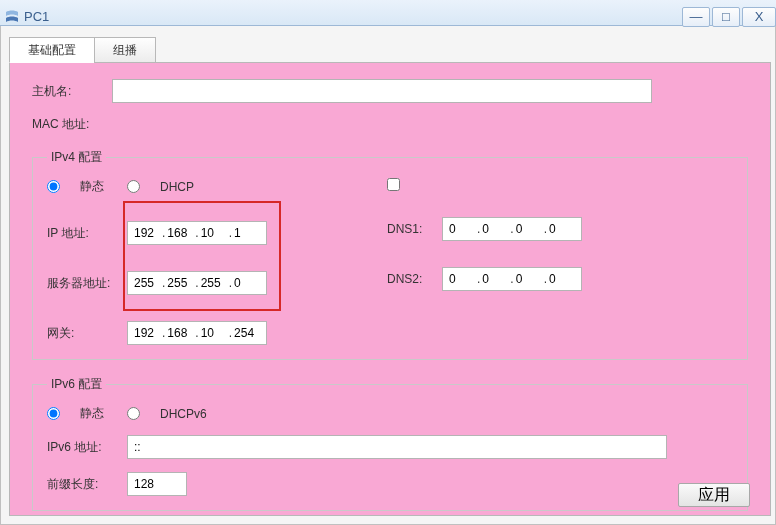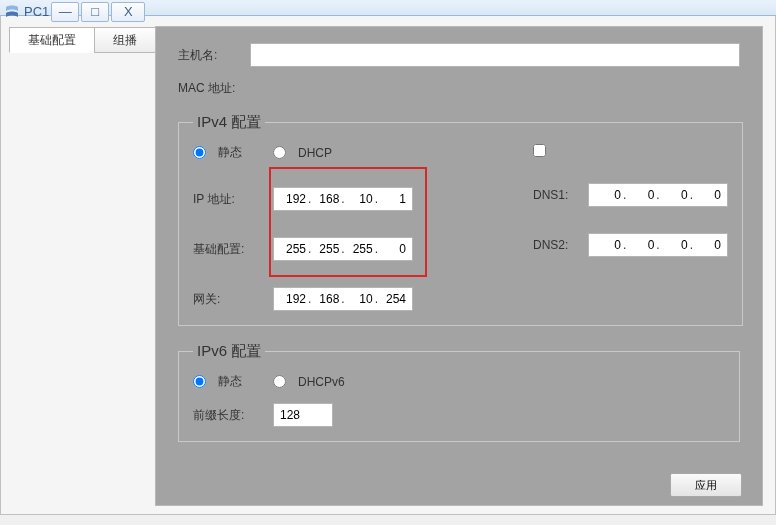--- a/index.html
+++ b/index.html
@@ -1,108 +1,108 @@
 <!DOCTYPE html>
 <html><head>
   <meta charset="utf-8">
   <style>
     * { box-sizing: border-box; font-family: "Microsoft YaHei", Arial, sans-serif; }
     body { margin: 0; background: #f0f0f0; width: 776px; height: 525px; }
 
     
     .titlebar {
-      height: 16px;
+      height: 26px;
       background: linear-gradient(#eaf2fb, #d9e8f6);
       border-bottom: 1px solid #9db8d6;
-      display: flex; align-items: center; justify-content: flex-start;
+      display: flex; align-items: center; justify-content: space-between;
       padding: 8px 0 0 4px;
       color: #3a5f8d; font-size: 13px;
     }
     .titlebar .left { display: flex; align-items: center; gap: 4px; }
     .win-icon { width: 16px; height: 16px; fill: #4a77b3; }
     .winbtns { display: flex; }
     .winbtn {
       width: 28px; height: 20px; margin: 0 0 0 2px;
       background: linear-gradient(#fdfdfd,#e6eef8);
       border: 1px solid #9db8d6; border-radius: 2px;
       display: flex; align-items: center; justify-content: center;
       font-size: 13px; color: #3a5f8d; cursor: default;
     }
     .winbtn.close { width: 34px; }
 
     
     .client {
       background: #f5f5f5;
       border: 1px solid #c0c0c0; border-top: none;
       height: calc(525px - 26px);
-      padding: 10px 12px 8px 8px;
-      display: flex; flex-direction: row;
+      padding: 10px 4px 8px 8px;
+      display: flex; flex-direction: column;
     }
 
     
     .tabs { display: flex; position: relative; top: 1px; z-index: 2; }
     .tab {
       height: 26px; padding: 0 18px;
       font-size: 12px; color: #333;
       border: 1px solid #b8b8b8;
       background: linear-gradient(#fefefe,#ececec);
       display: flex; align-items: center; justify-content: center;
       margin-right: -1px;
       cursor: default;
     }
     .tab.active {
       background: #fff; border-bottom: 1px solid #fff;
     }
 
     .tabpage {
-      flex: 1; background: #a3a3a3; border: 1px solid #b8b8b8;
+      flex: 1; background: #f9a8d4; border: 1px solid #b8b8b8;
       padding: 16px 22px 10px 22px;
       overflow: hidden; position: relative;
     }
 
     
     .row { display: flex; align-items: center; font-size: 12px; color: #333; }
     .row + .row { margin-top: 13px; }
     .lbl { width: 80px; text-align: left; font-size: 12px; }
 
     input.txt {
       border: 1px solid #b4b4b4; height: 24px; padding: 0 6px;
       font-size: 12px; outline: none;
     }
     .wide { width: 540px; }
 
     fieldset {
       border: 1px solid #c9c9c9; margin: 16px 0 0 0; padding: 12px 14px 14px 14px;
     }
-    legend { font-size: 15px; padding: 0 4px; color: #333; }
-
-    .radio, .check { display: inline-flex; align-items: center; gap: 12px; font-size: 12px; }
+    legend { font-size: 12px; padding: 0 4px; color: #333; }
+
+    .radio, .check { display: inline-flex; align-items: center; gap: 20px; font-size: 12px; }
     .radio input, .check input { margin: 0; }
 
     
     .ipbox {
       display: inline-flex; align-items: center; border: 1px solid #b4b4b4;
       height: 24px; background: #fff; padding: 0 4px;
     }
-    .ipbox .oct { width: 30px; border: none; text-align: right; font-size: 12px; height: 22px; outline: none; }
+    .ipbox .oct { width: 30px; border: none; text-align: left; font-size: 12px; height: 22px; outline: none; }
     .ipbox .dot { font-size: 12px; color: #333; }
 
     .redbox {
       position: absolute; border: 2px solid #d62828; pointer-events: none;
     }
 
     
     .ipv4grid { display: flex; }
     .col { display: flex; flex-direction: column; gap: 13px; }
     .colL { width: 330px; }
     .colR { flex: 1; margin-left: 10px; }
 
     .applybtn {
       position: absolute; right: 20px; bottom: 8px;
-      width: 72px; height: 24px; font-size: 11px;
+      width: 72px; height: 24px; font-size: 16px;
       background: linear-gradient(#fafafa,#e4e4e4);
       border: 1px solid #a8a8a8; border-radius: 2px; cursor: default;
     }
   </style>
 </head>
 <body>
 
 <div class="titlebar">
   <div class="left">
     <svg class="win-icon" viewBox="0 0 16 16">
@@ -159,21 +159,21 @@
                 <input class="oct" value="192" style="">
                 <span class="dot"> . </span>
                 <input class="oct" value="168" style="">
                 <span class="dot"> . </span>
                 <input class="oct" value="10" style="">
                 <span class="dot"> . </span>
                 <input class="oct" value="1" style="">
               </span>
           </div>
           <div class="row">
-            <span class="lbl">基础配置:</span>
+            <span class="lbl">服务器地址:</span>
             <span id="ipMASK" class="ipbox">
                 <input class="oct" value="255" style="">
                 <span class="dot"> . </span>
                 <input class="oct" value="255" style="">
                 <span class="dot"> . </span>
                 <input class="oct" value="255" style="">
                 <span class="dot"> . </span>
                 <input class="oct" value="0" style="">
               </span>
           </div>
@@ -235,20 +235,24 @@
           <input type="radio" name="v6mode" checked="" style="">
           <span>静态</span>
         </label>
         <label class="radio">
           <input type="radio" name="v6mode" style="">
           <span>DHCPv6</span>
         </label>
       </div>
 
       <div class="row">
+        <span class="lbl">IPv6 地址:</span>
+        <input class="txt wide" value="::" style="">
+      </div>
+      <div class="row">
         <span class="lbl">前缀长度:</span>
         <input class="txt" style="width: 60px;" value="128">
       </div>
 
     </fieldset>
 
     <button class="applybtn">应用</button>
 
   </div>
 </div>

